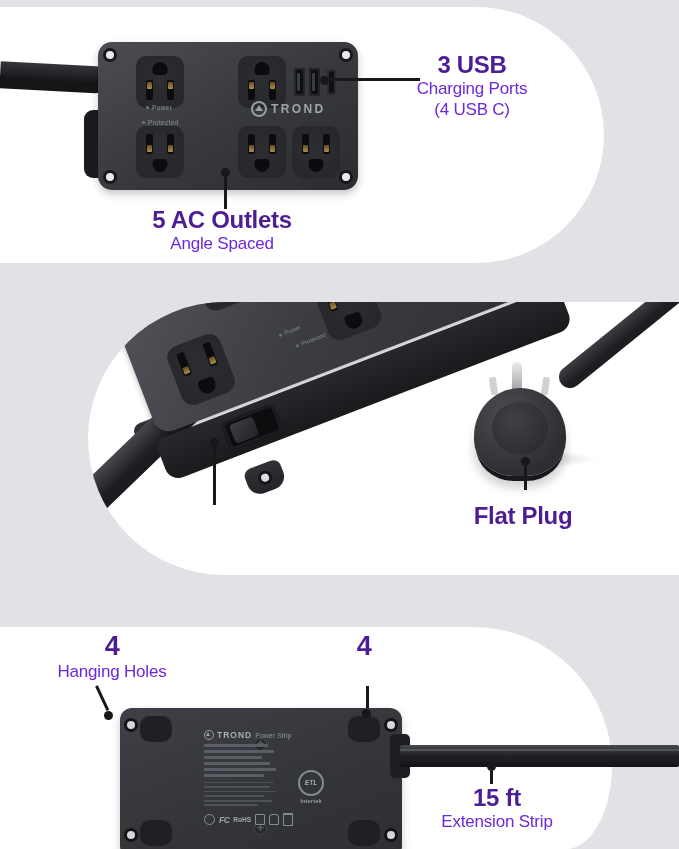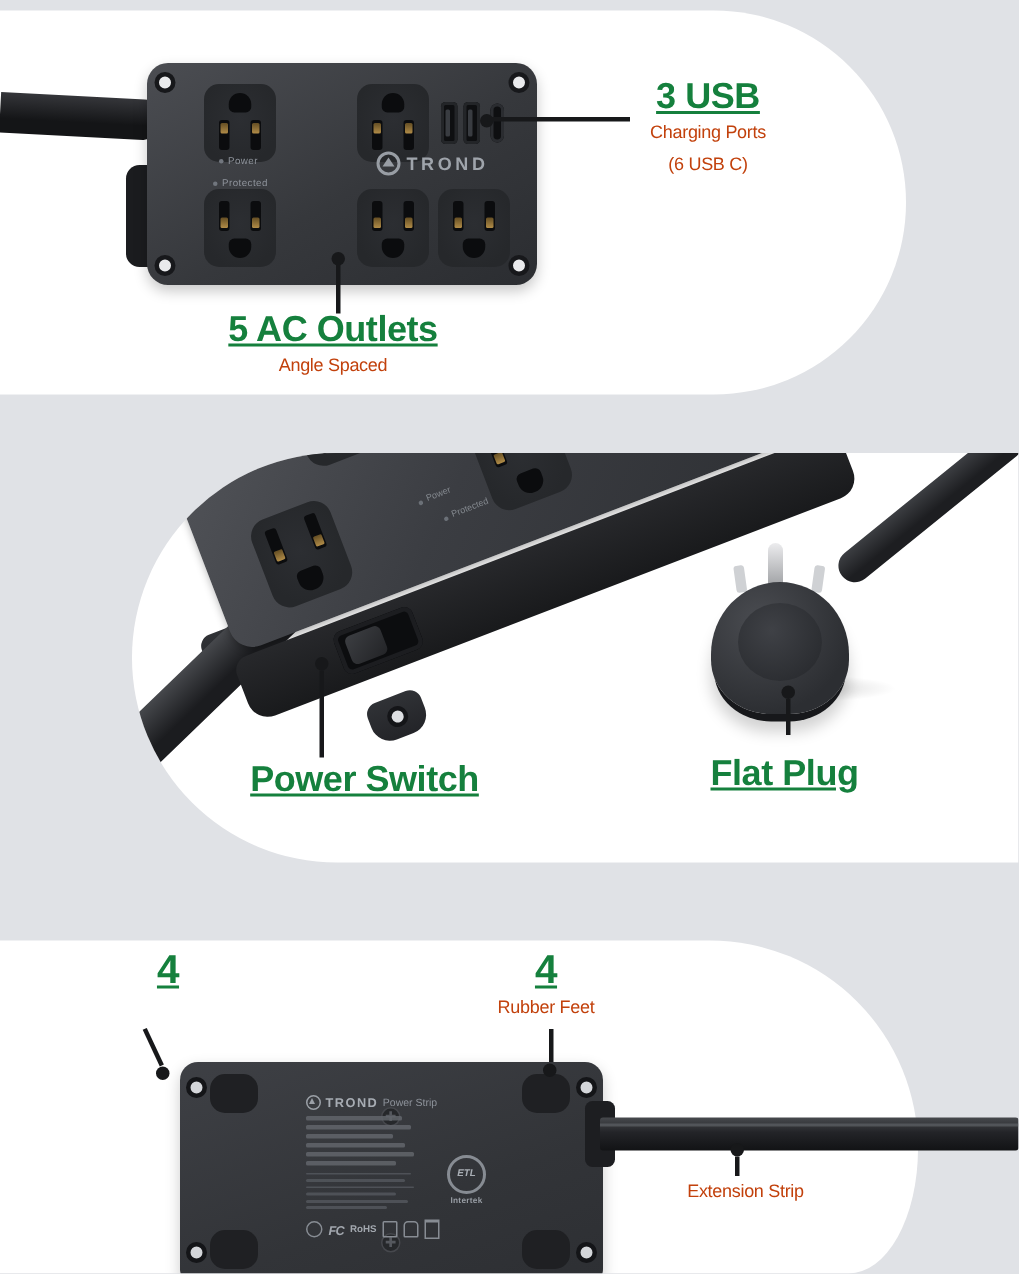--- a/index.html
+++ b/index.html
@@ -8,23 +8,23 @@
     background:#e0e2e6;
     font-family:"Liberation Sans", sans-serif;
   }
   .capsule{position:absolute;background:#ffffff;overflow:hidden;}
   .capsule-top{left:0;top:7px;width:604px;height:256px;border-radius:0 150px 150px 0;}
   .capsule-mid{left:88px;top:302px;width:591px;height:273px;border-radius:150px 0 0 150px;}
   .capsule-bottom{left:0;top:627px;width:612px;height:222px;border-radius:0 150px 50px 0 / 0 150px 90px 0;}
 
   
   .callout{position:absolute;text-align:center;z-index:6;}
-  .callout h2{margin:0;font-size:24px;line-height:27px;font-weight:700;color:#15803d;letter-spacing:-0.3px;text-decoration:underline;}
+  .callout h2{margin:0;font-size:24px;line-height:27px;font-weight:700;color:#4c1d95;letter-spacing:-0.3px;}
   .callout .count{font-size:27px;line-height:29px;}
-  .callout p{margin:0;font-size:12px;line-height:21px;color:#c2410c;letter-spacing:-0.2px;}
+  .callout p{margin:0;font-size:17px;line-height:21px;color:#6d28d9;letter-spacing:-0.2px;}
   .cdot{position:absolute;width:9px;height:9px;border-radius:50%;background:#17181a;z-index:5;}
   .cline{position:absolute;background:#17181a;width:2.5px;z-index:5;}
   .cline.h{height:2.5px;width:95px;}
 
   
   .strip-front{position:absolute;left:98px;top:35px;width:260px;height:148px;border-radius:14px;
     background:linear-gradient(150deg,#4b4d52,#36383c 55%,#2b2d31);
     box-shadow:0 4px 9px rgba(0,0,0,.22);z-index:2;}
   .corner-hole{position:absolute;width:8px;height:8px;border-radius:50%;background:#e9eaec;border:3px solid #17181b;}
   .ch-tl{left:5px;top:6px;}.ch-tr{right:5px;top:6px;}.ch-bl{left:5px;bottom:6px;}.ch-br{right:5px;bottom:6px;}
@@ -197,21 +197,21 @@
 
     <div class="led" style="left:48px;top:62px;">Power</div>
     <div class="led" style="left:44px;top:77px;">Protected</div>
   </div>
 
   <span class="cdot" style="left:320px;top:69px;"></span>
   <div class="cline h" style="left:325px;top:71px;"></div>
   <div class="callout" style="left:398px;top:44px;width:148px;">
     <h2>3 USB</h2>
     <p>Charging Ports</p>
-    <p>(6 USB C)</p>
+    <p>(4 USB C)</p>
   </div>
 
   <span class="cdot" style="left:221px;top:161px;"></span>
   <div class="cline" style="left:224px;top:168px;height:34px;"></div>
   <div class="callout" style="left:122px;top:199px;width:200px;">
     <h2>5 AC Outlets</h2>
     <p>Angle Spaced</p>
   </div>
 </section>
 
@@ -256,41 +256,40 @@
   <div class="plug">
     <span class="prong-ground"></span>
     <span class="prong l"></span>
     <span class="prong r"></span>
     <div class="plug-head"></div>
   </div>
 
   <span class="cdot" style="left:122px;top:136px;"></span>
   <div class="cline" style="left:125px;top:145px;height:58px;"></div>
   <div class="callout" style="left:55px;top:204px;width:200px;">
-    <h2>Power Switch</h2>
   </div>
 
   <span class="cdot" style="left:433px;top:155px;"></span>
   <div class="cline" style="left:436px;top:164px;height:24px;"></div>
   <div class="callout" style="left:335px;top:200px;width:200px;">
     <h2>Flat Plug</h2>
   </div>
 </section>
 
 <section class="capsule capsule-bottom">
 
   <div class="callout" style="left:32px;top:5px;width:160px;">
     <h2 class="count">4</h2>
+    <p>Hanging Holes</p>
   </div>
   <div class="cline" style="left:95px;top:59px;height:27px;transform:rotate(-25deg);transform-origin:top center;"></div>
   <span class="cdot" style="left:104px;top:84px;"></span>
 
   <div class="callout" style="left:284px;top:5px;width:160px;">
     <h2 class="count">4</h2>
-    <p>Rubber Feet</p>
   </div>
   <div class="cline" style="left:366px;top:59px;height:22px;"></div>
   <span class="cdot" style="left:362px;top:82px;"></span>
 
   <div class="strip-back">
     <span class="bk-hole" style="left:4px;top:10px;"></span>
     <span class="bk-hole" style="left:264px;top:10px;"></span>
     <span class="bk-hole" style="left:4px;top:120px;"></span>
     <span class="bk-hole" style="left:264px;top:120px;"></span>
 
@@ -339,14 +338,15 @@
         <span class="cert-bin"></span>
       </div>
     </div>
   </div>
 </section>
 
 <div class="cord-back"></div>
 <span class="cdot" style="left:487px;top:762px;"></span>
 <div class="cline" style="left:490px;top:771px;height:13px;"></div>
 <div class="callout" style="left:397px;top:784px;width:200px;">
+  <h2>15 ft</h2>
   <p>Extension Strip</p>
 </div>
 
 </body></html>

